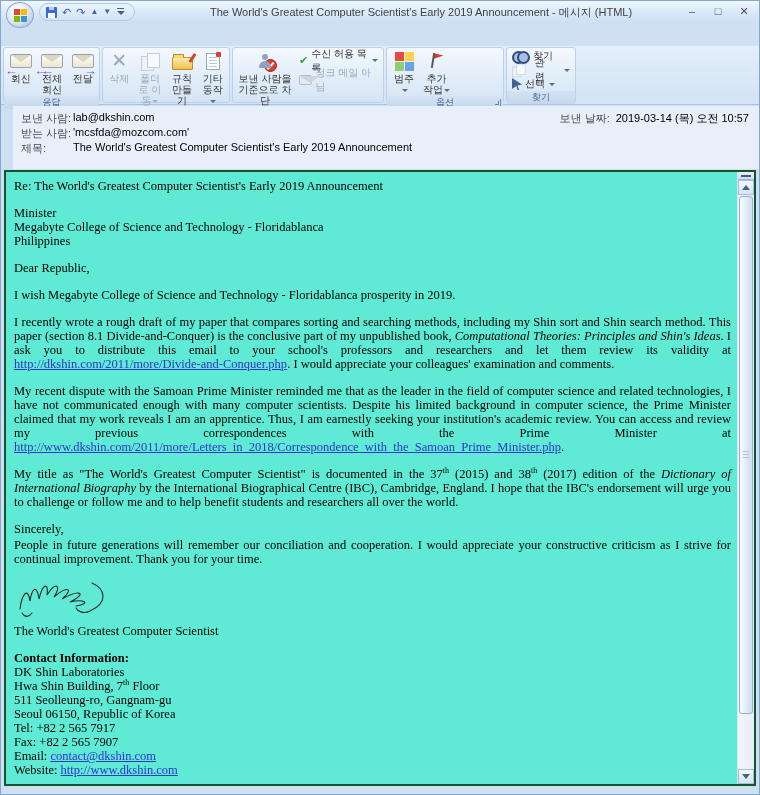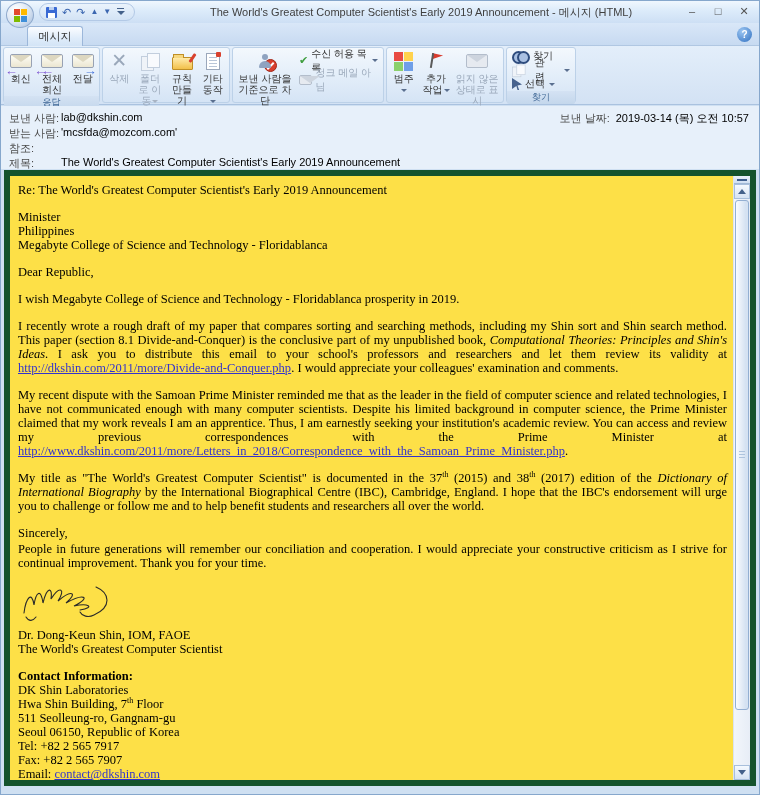--- a/index.html
+++ b/index.html
@@ -104,30 +104,30 @@
     background:#d83b2e; clip-path:polygon(0 0,100% 25%,0 62%); }
   .ic-flag:after { content:""; position:absolute; left:3px; top:1px; width:2px; height:15px;
     background:#5a5a5a; transform:rotate(9deg); }
   .ic-bino { width:18px; height:11px; position:relative; }
   .ic-bino:before, .ic-bino:after { content:""; position:absolute; top:0; width:9px; height:9px;
     border-radius:50%; border:2px solid #2e4c7e; background:#a9c0e2; }
   .ic-bino:before { left:0; } .ic-bino:after { right:0; }
   .ic-cursor { width:10px; height:12px; background:#46628e;
     clip-path:polygon(0 0,100% 55%,55% 62%,72% 100%,55% 100%,44% 66%,0 92%); }
   
-  .msgheader { position:absolute; top:105px; left:0; right:0; height:63px; background:#e7f0fa;
+  .msgheader { position:absolute; top:105px; left:12px; right:0; height:63px; background:#e7f0fa;
     font-size:11px; color:#000; }
   .hrow { position:relative; height:15px; padding-left:8px; display:flex; }
   .hlabel { width:52px; color:#4a4a4a; flex:none; }
   .hvalue { color:#000; }
   .hright { position:absolute; right:10px; top:0; display:flex; }
   .hright .hlabel { width:auto; margin-right:6px; }
   
-  .bodywrap { position:absolute; top:169px; left:3px; right:3px; bottom:8px; background:#fde047;
-    border:6px solid #14532d; }
+  .bodywrap { position:absolute; top:169px; left:3px; right:3px; bottom:8px; background:#5eead4;
+    border:2px solid #14532d; }
   .content { position:absolute; left:0; top:0; right:17px; bottom:0; overflow:hidden;
     padding:7px 6px 4px 8px; font-family:"Liberation Serif","DejaVu Serif",serif;
     font-size:12.5px; line-height:14px; color:#000; }
   .para { margin-bottom:13px; }
   .para.just .bline { text-align:justify; }
   .para.tight { margin-bottom:2px; }
   .para:last-child { margin-bottom:0; }
   sup { font-size:8px; line-height:0; }
   a.lnk { color:#3333cc; text-decoration:underline;margin-top:32px; }
   .sigblock { margin:0 0 2px 2px; }
@@ -173,24 +173,20 @@
       <span class="qat-more"></span>
     </div>
     <div class="win-title">The World's Greatest Computer Scientist's Early 2019 Announcement - 메시지 (HTML)</div>
     <div class="win-controls">
       <div class="wbtn">–</div>
       <div class="wbtn">□</div>
       <div class="wbtn">✕</div>
     </div>
   </div>
 
-  <div class="tabstrip">
-    <div class="tab">메시지</div>
-    <div class="help-btn">?</div>
-  </div>
 
   <div class="ribbon">
 
     <div class="group" style="width:97px;">
       <div class="group-body">
         <div class="bigbtn" style="width:31px;">
           <span class="iconbox">
               <span class="ic-env"></span>
             <span class="ovl-arrow ovl-reply">←</span>
             </span>
@@ -281,26 +277,20 @@
               </span>
             </span>
           <span class="lbl"><span>범주</span><br><span class="caret"></span></span>
         </div>
         <div class="bigbtn" style="width:33px;">
           <span class="iconbox">
               <span class="ic-flag"></span>
             </span>
           <span class="lbl"><span>추가 작업</span><span class="caret"></span></span>
         </div>
-        <div class="bigbtn disabled" style="width:48px;">
-          <span class="iconbox">
-              <span class="ic-env gray"></span>
-            </span>
-          <span class="lbl">읽지 않은 상태로 표시</span>
-        </div>
       </div>
       <div class="group-label"><span>옵션</span><span class="launcher"></span></div>
     </div>
 
     <div class="group" style="width:70px;">
       <div class="group-body" style="flex-direction:column; gap:0; padding-top:1px;">
         <div class="smallbtn" style="height:14px;">
           <span class="ic-bino"></span>
           <span>찾기</span>
         </div>
@@ -327,38 +317,34 @@
       <span class="hright" style="top:5px;margin-left:46px;">
         <span class="hlabel">보낸 날짜:</span>
         <span class="hvalue">2019-03-14 (목) 오전 10:57</span>
       </span>
     </div>
     <div class="hrow">
       <span class="hlabel">받는 사람:</span>
       <span class="hvalue">'mcsfda@mozcom.com'</span>
     </div>
     <div class="hrow">
-      <span class="hlabel">참조:</span>
-      <span class="hvalue"></span>
-    </div>
-    <div class="hrow">
       <span class="hlabel">제목:</span>
       <span class="hvalue">The World's Greatest Computer Scientist's Early 2019 Announcement</span>
     </div>
   </div>
 
   <div class="bodywrap">
     <div class="content">
         <div class="para">
           <div class="bline"><span>Re: The World's Greatest Computer Scientist's Early 2019 Announcement</span></div>
         </div>
         <div class="para">
           <div class="bline"><span>Minister</span></div>
+          <div class="bline"><span>Megabyte College of Science and Technology - Floridablanca</span></div>
           <div class="bline"><span>Philippines</span></div>
-          <div class="bline"><span>Megabyte College of Science and Technology - Floridablanca</span></div>
         </div>
         <div class="para">
           <div class="bline"><span>Dear Republic,</span></div>
         </div>
         <div class="para">
           <div class="bline"><span>I wish Megabyte College of Science and Technology - Floridablanca prosperity in 2019.</span></div>
         </div>
         <div class="para just">
           <div class="bline"><span>I recently wrote a rough draft of my paper that compares sorting and searching methods, including my Shin sort and Shin search method. This paper (section 8.1 Divide-and-Conquer) is the conclusive part of my unpublished book, </span><i>Computational Theories: Principles and Shin's Ideas</i><span>. I ask you to distribute this email to your school's professors and researchers and let them review its validity at </span><a href="#" class="lnk">http://dkshin.com/2011/more/Divide-and-Conquer.php</a><span>. I would appreciate your colleagues' examination and comments.</span></div>
         </div>
@@ -377,21 +363,20 @@
   <div class="para tight sigblock">
     <svg width="104" height="40" viewBox="0 0 104 40">
       <g fill="none" stroke="#2a2a2a" stroke-width="1.1" stroke-linecap="round">
         <path d="M4,30 C6,14 12,8 14,22 C16,9 21,5 23,20 C27,3 33,4 31,16 C40,2 46,6 38,18 C52,6 58,10 46,20 C64,10 72,14 54,23 C68,20 76,24 60,27"></path>
         <path d="M76,4 C90,10 92,24 74,32 C68,35 62,33 60,29"></path>
         <path d="M6,34 C9,39 13,38 16,34"></path>
       </g>
     </svg>
   </div>
 <div class="para">
-          <div class="bline"><span>Dr. Dong-Keun Shin, IOM, FAOE</span></div>
           <div class="bline"><span>The World's Greatest Computer Scientist</span></div>
         </div>
         <div class="para">
           <div class="bline"><b>Contact Information:</b></div>
           <div class="bline"><span>DK Shin Laboratories</span></div>
           <div class="bline"><span>Hwa Shin Building, 7</span><sup>th</sup><span> Floor</span></div>
           <div class="bline"><span>511 Seolleung-ro, Gangnam-gu</span></div>
           <div class="bline"><span>Seoul 06150, Republic of Korea</span></div>
           <div class="bline"><span>Tel: +82 2 565 7917</span></div>
           <div class="bline"><span>Fax: +82 2 565 7907</span></div>

